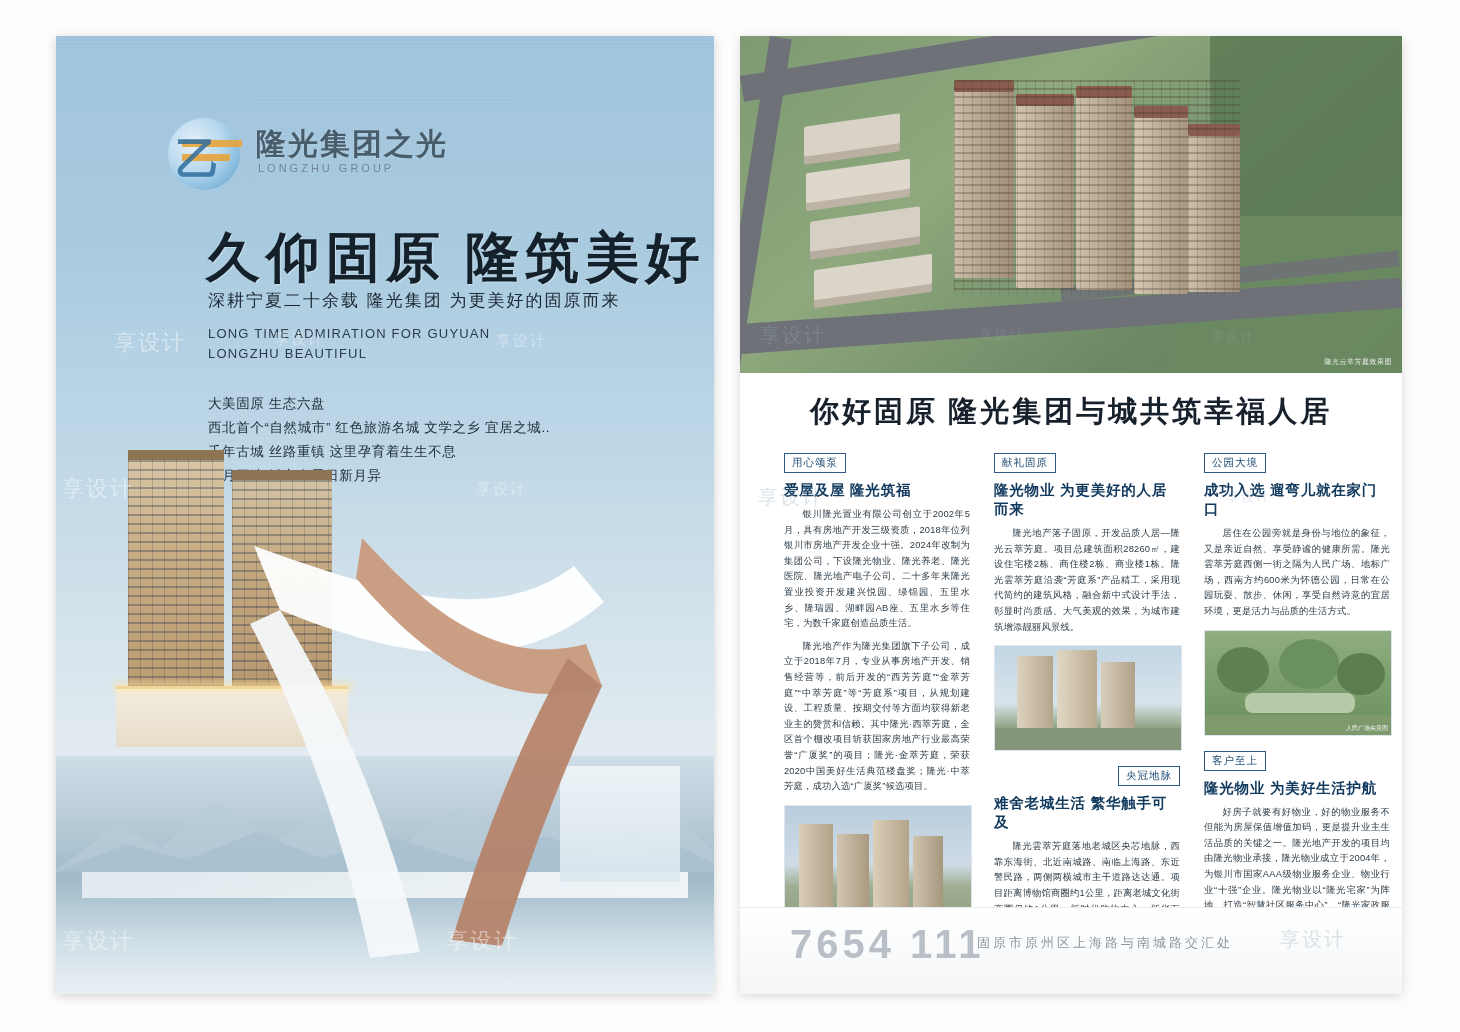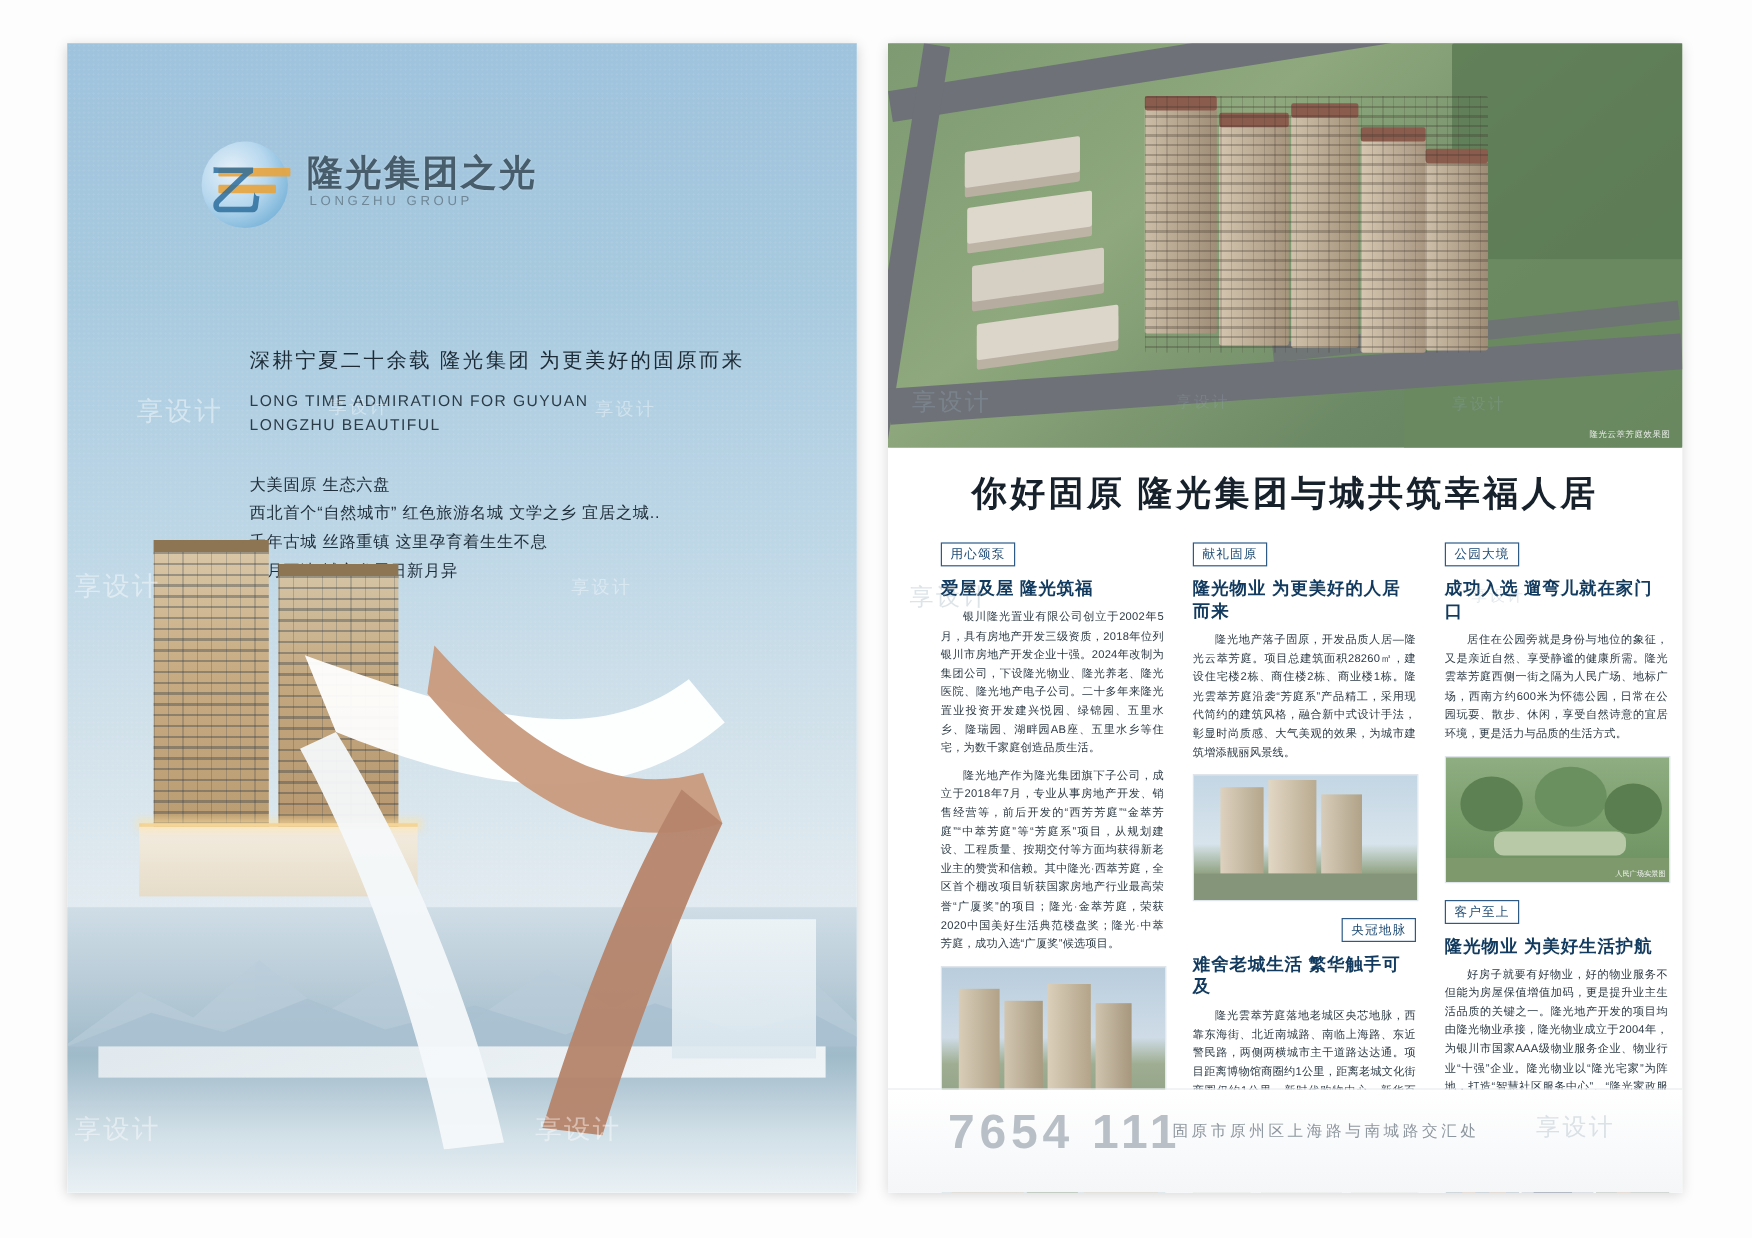--- a/index.html
+++ b/index.html
@@ -129,20 +129,21 @@
 
     <div class="lp-logo">
       <div class="ring"></div>
       <div class="bar"></div>
       <div class="bar2"></div>
       <div class="zz">乙</div>
     </div>
     <div class="lp-logo-text">隆光集团之光</div>
     <div class="lp-logo-sub">LONGZHU GROUP</div>
 
+    <div class="lp-title">久仰固原  隆筑美好</div>
     <div class="lp-sub1">深耕宁夏二十余载   隆光集团  为更美好的固原而来</div>
     <div class="lp-en" style="white-space:pre-line;">LONG TIME ADMIRATION FOR GUYUAN
 LONGZHU BEAUTIFUL</div>
     <div class="lp-body" style="white-space:pre-line;">大美固原  生态六盘
 西北首个“自然城市”  红色旅游名城  文学之乡  宜居之城..
 千年古城  丝路重镇  这里孕育着生生不息
 岁月更迭  城市发展日新月异</div>
 
     <div class="lp-water"></div>
     <svg class="lp-mtn" viewBox="0 0 658 120" preserveAspectRatio="none">

